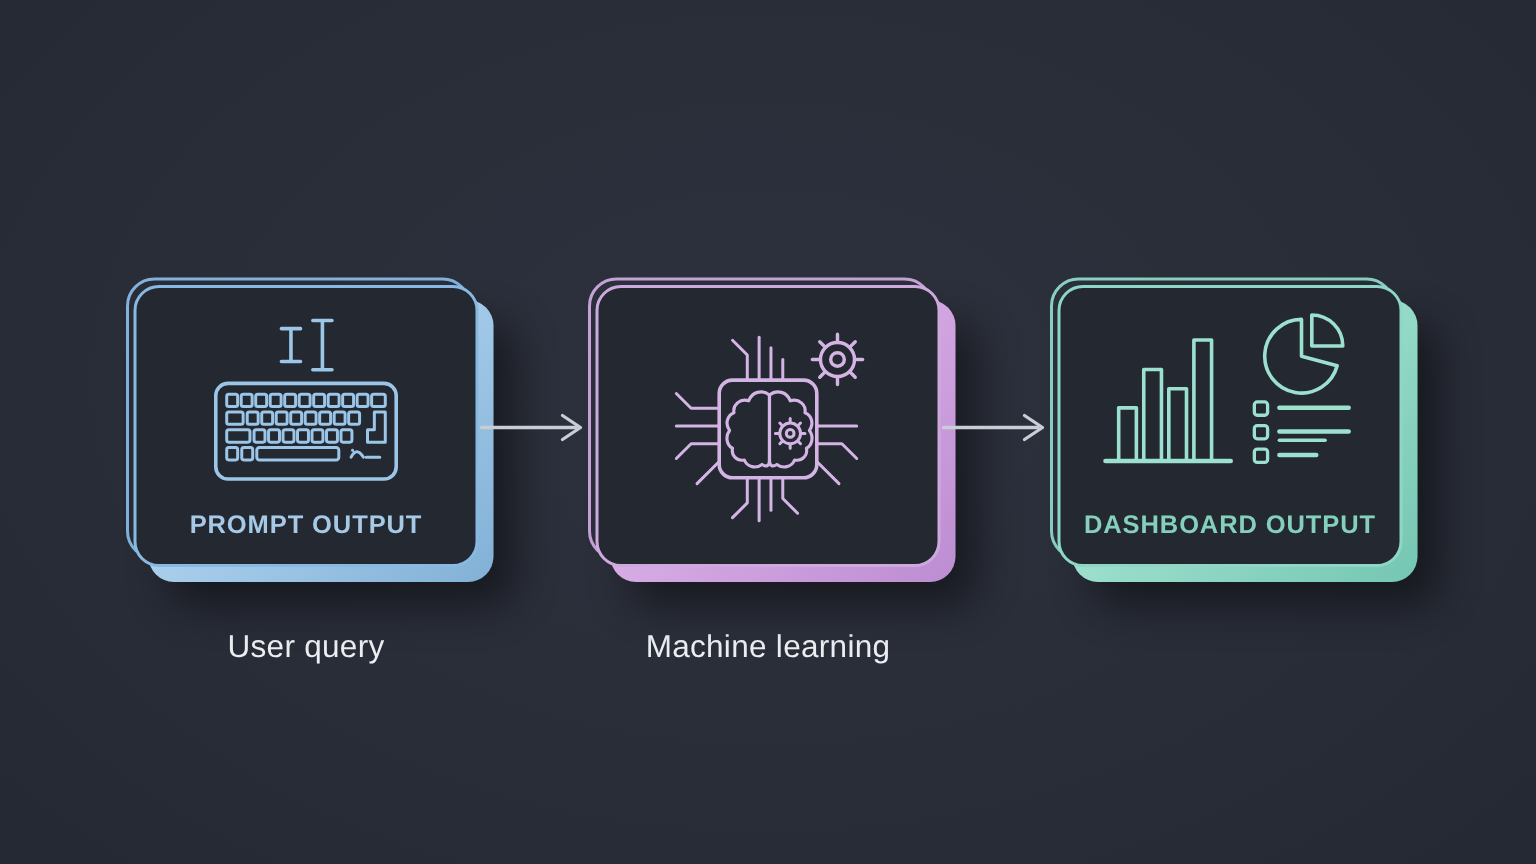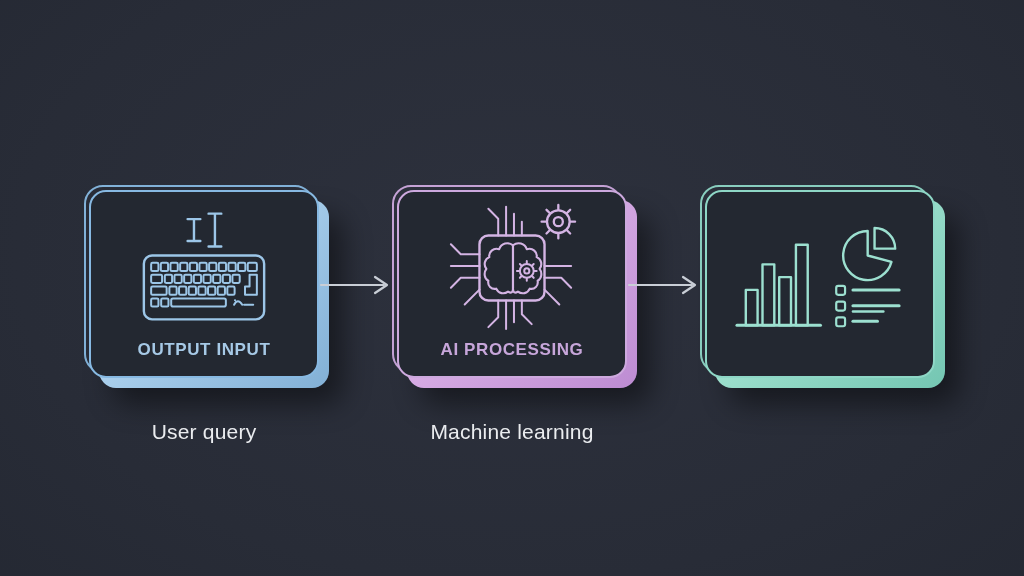--- a/index.html
+++ b/index.html
@@ -95,21 +95,21 @@
               <rect x="85" y="84" width="8" height="9" rx="1.5"></rect>
               <rect x="95.6" y="84" width="8" height="9" rx="1.5"></rect>
 
             <rect x="12" y="97" width="8" height="9" rx="1.5"></rect>
               <rect x="23" y="97" width="8" height="9" rx="1.5"></rect>
             <rect x="34" y="97" width="60" height="9" rx="2"></rect>
             <path d="M103,104 q4,-8 9,0 M114,104 h10 M104,99 h.1"></path>
           </g>
         </svg>
       </div>
-      <div class="card-title">OUTPUT INPUT</div>
+      <div class="card-title">PROMPT OUTPUT</div>
     </div>
   </div>
 
   <div class="arrow-cell">
     <svg width="78" height="24" viewBox="0 0 78 24" fill="none" stroke="currentColor" stroke-width="2.2" stroke-linecap="round" stroke-linejoin="round">
       <path d="M2,12 H65"></path>
       <path d="M56,4 L68,12 L56,20"></path>
     </svg>
   </div>
 
@@ -152,21 +152,20 @@
             <path d="M15,-7 V-4.5 M15,10.5 V13 M5,3 H7.5 M22.5,3 H25 M8,-4 L9.8,-2.2 M20.2,8.2 L22,10 M22,-4 L20.2,-2.2 M9.8,8.2 L8,10"></path>
           </g>
 
           <g stroke-width="2.3">
             <circle cx="47" cy="-47" r="11.5"></circle>
             <circle cx="47" cy="-47" r="4.6"></circle>
             <path d="M47,-64 V-59 M47,-35 V-30 M30,-47 H35 M59,-47 H64 M35,-59 L38.5,-55.5 M55.5,-38.5 L59,-35 M59,-59 L55.5,-55.5 M38.5,-38.5 L35,-35"></path>
           </g>
         </svg>
       </div>
-      <div class="card-title">AI PROCESSING</div>
     </div>
   </div>
 
   <div class="arrow-cell">
     <svg width="78" height="24" viewBox="0 0 78 24" fill="none" stroke="currentColor" stroke-width="2.2" stroke-linecap="round" stroke-linejoin="round">
       <path d="M2,12 H65"></path>
       <path d="M56,4 L68,12 L56,20"></path>
     </svg>
   </div>
 
@@ -194,20 +193,21 @@
             <rect x="104" y="64" width="9" height="9" rx="2"></rect>
             <rect x="104" y="80" width="9" height="9" rx="2"></rect>
             <rect x="104" y="96" width="9" height="9" rx="2"></rect>
             <path d="M121,68 H168" stroke-width="3"></path>
             <path d="M121,84 H168" stroke-width="3"></path>
             <path d="M121,90 H152" stroke-width="2.4"></path>
             <path d="M121,100 H146" stroke-width="3"></path>
           </g>
         </svg>
       </div>
+      <div class="card-title">DASHBOARD OUTPUT</div>
     </div>
   </div>
 
   <div class="caption-cell" style="grid-column:3">
     <span class="caption">Machine learning</span>
   </div>
   <div class="caption-cell" style="grid-column:1">
     <span class="caption">User query</span>
   </div>
 

